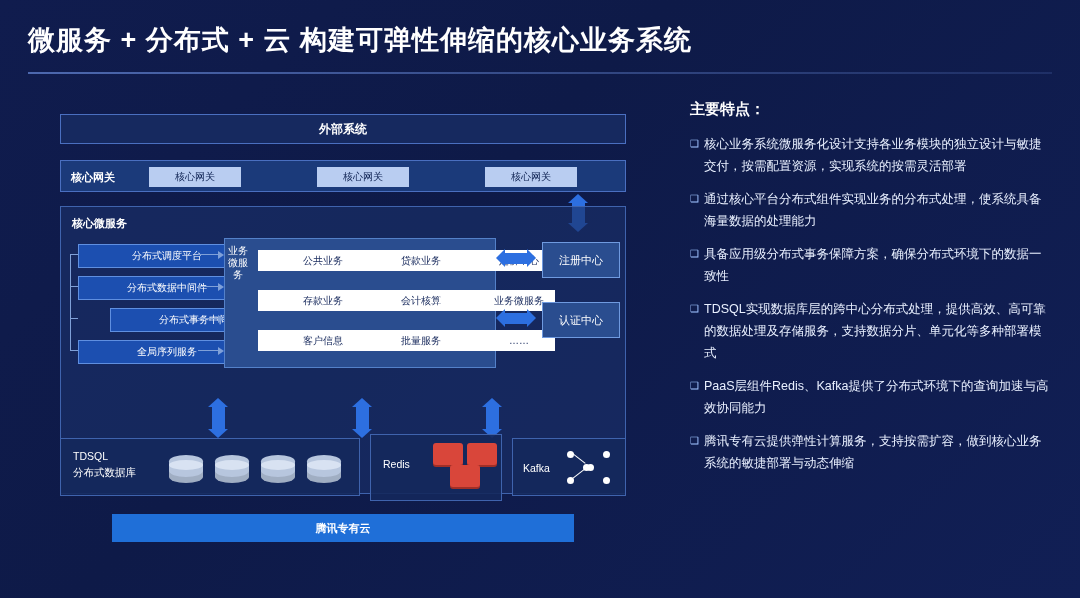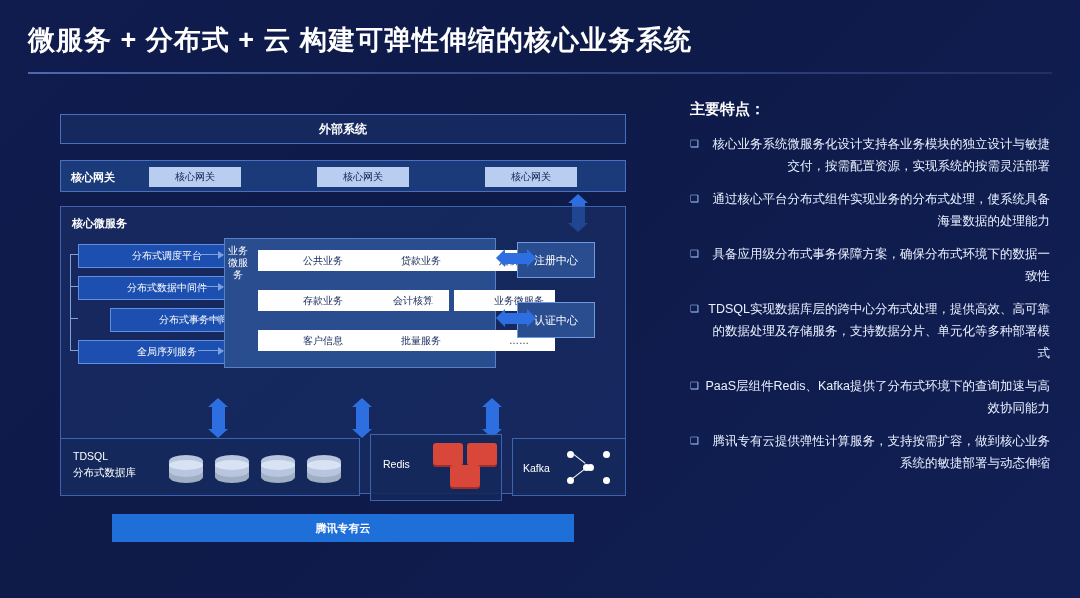--- a/index.html
+++ b/index.html
@@ -108,21 +108,21 @@
     text-align: center;
   }
   .svc-chip {
     position: absolute; width: 72px; height: 21px;
     background: #ffffff; color: #17295c;
     font-size: 10px;
     display: flex; align-items: center; justify-content: center; padding-left: 29px;
   }
 
   .right-chip {
-    position: absolute; right: 31px; width: 76px; height: 34px;
+    position: absolute; right: 6px; width: 76px; height: 34px;
     background: #2a4d8f;
     border: 1px solid #6f9ae0;
     color: #ffffff; font-size: 11px;
     display: flex; align-items: center; justify-content: center;
   }
   .db-box {
     position: absolute;
     background: rgba(20,40,92,0.9);
     border: 1px solid #3f63ad;
     box-sizing: border-box;
@@ -220,21 +220,20 @@
   .feature-marker {
     flex: 0 0 14px;
     color: #9fc2ff;
     font-size: 10px;
     line-height: 22px;
   }
   .feature-text {
     font-size: 12.5px;
     line-height: 22px;
     color: #e9f0ff;
-    text-align: right;
   }
 </style>
 </head>
 <body>
 
 <div class="slide">
 
   <div class="title">微服务 + 分布式 + 云 构建可弹性伸缩的核心业务系统</div>
   <div class="title-rule"></div>
 
@@ -275,21 +274,21 @@
     <div class="thin-line" style="left:14px; top:240px; width:8px; height:1px;"></div>
 
     <div class="biz-panel"></div>
     <div class="biz-side">业务微服务</div>
 
     <div class="svc-chip" style="left:202px; top:140px;">公共业务</div>
     <div class="svc-chip" style="left:300px; top:140px;">贷款业务</div>
     <div class="svc-chip" style="left:398px; top:140px;">定价中心</div>
 
     <div class="svc-chip" style="left:202px; top:180px;">存款业务</div>
-    <div class="svc-chip" style="left:292px; top:180px;">会计核算</div>
+    <div class="svc-chip" style="left:300px; top:180px;">会计核算</div>
     <div class="svc-chip" style="left:398px; top:180px;">业务微服务</div>
 
     <div class="svc-chip" style="left:202px; top:220px;">客户信息</div>
     <div class="svc-chip" style="left:300px; top:220px;">批量服务</div>
     <div class="svc-chip" style="left:398px; top:220px;">……</div>
 
     <div class="right-chip" style="top:132px;">注册中心</div>
     <div class="right-chip" style="top:192px;">认证中心</div>
 
     <div class="arrow-h" style="left:448px; top:143px; width:24px;"></div>

